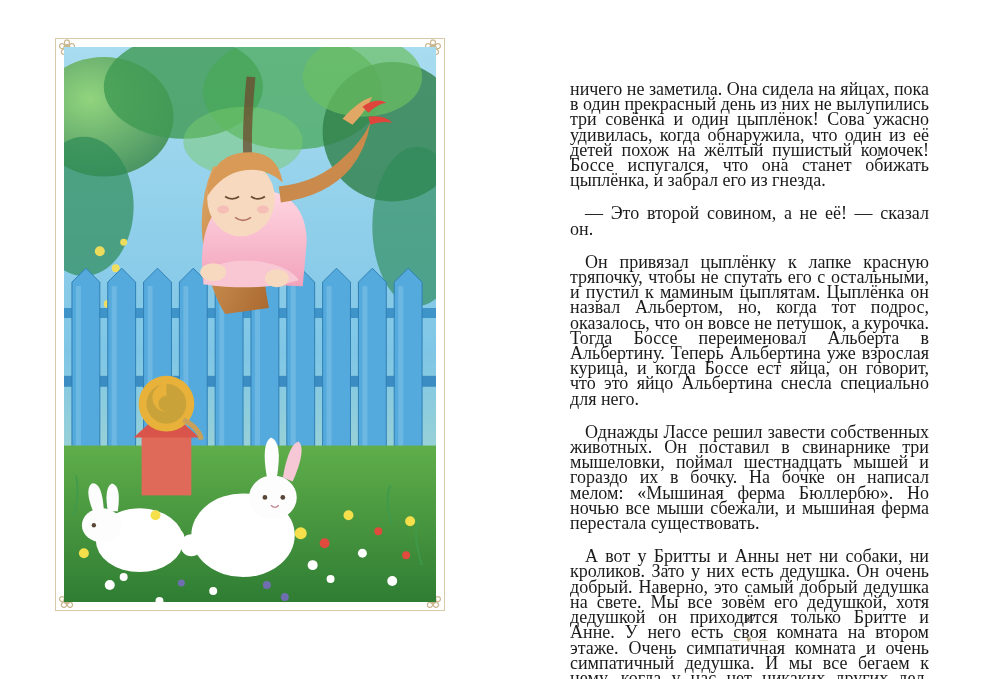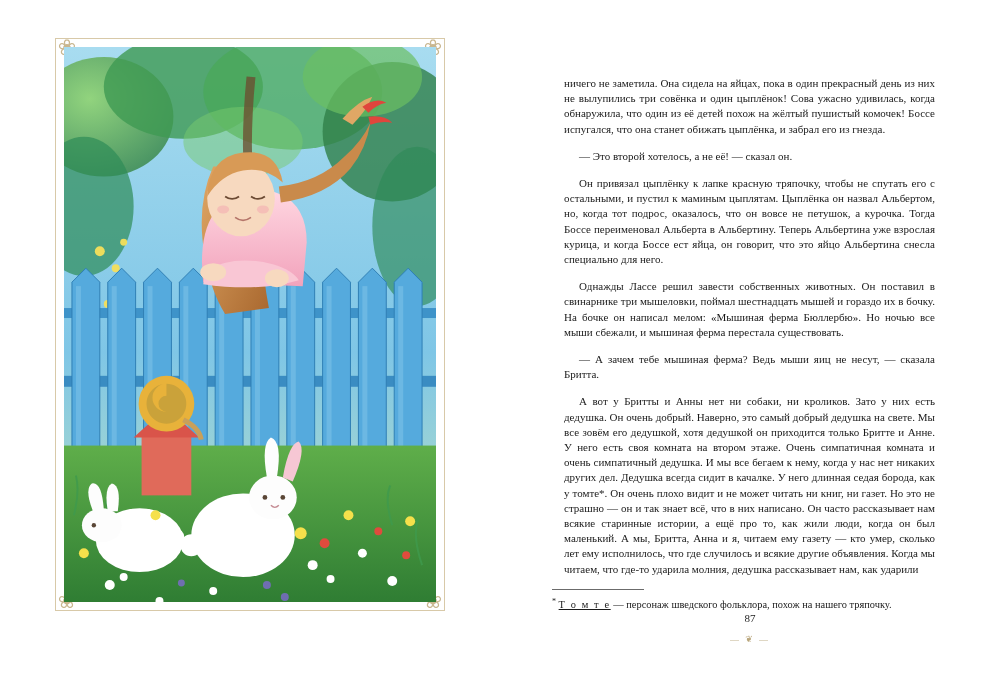--- a/index.html
+++ b/index.html
@@ -67,22 +67,22 @@
     width: 500px;
     height: 679px;
   }
   .text-col {
     position: absolute;
     left: 52px;
     top: 64px;
     width: 395px;
   }
   .text-col p {
-    margin: 12px;
-    font-size: 11px;
+    margin: 18px;
+    font-size: 18px;
     line-height: 15.2px;
     text-align: justify;
     text-justify: inter-word;
     color: #1a1a1a;
     hyphens: auto;
   }
   .text-col p.indent { text-indent: 15px; }
   .footnote-rule {
     width: 92px;
     height: 1px;
@@ -299,24 +299,23 @@
           </g>
         </svg>
       </div>
     </div>
   </div>
 
   <div class="page-right">
     <div class="text-col">
 
       <p>ничего не заметила. Она сидела на яйцах, пока в один прекрасный день из них не вылупились три совёнка и один цыплёнок! Сова ужасно удивилась, когда обнаружила, что один из её детей похож на жёлтый пушистый комочек! Боссе испугался, что она станет обижать цыплёнка, и забрал его из гнезда.</p>
-      <p class="indent">— Это второй хотелось, а не её! — сказал он.</p>
+      <p class="indent">— Это второй совином, а не её! — сказал он.</p>
       <p class="indent">Он привязал цыплёнку к лапке красную тряпочку, чтобы не спутать его с остальными, и пустил к маминым цыплятам. Цыплёнка он назвал Альбертом, но, когда тот подрос, оказалось, что он вовсе не петушок, а курочка. Тогда Боссе переименовал Альберта в Альбертину. Теперь Альбертина уже взрослая курица, и когда Боссе ест яйца, он говорит, что это яйцо Альбертина снесла специально для него.</p>
       <p class="indent">Однажды Лассе решил завести собственных животных. Он поставил в свинарнике три мышеловки, поймал шестнадцать мышей и гораздо их в бочку. На бочке он написал мелом: «Мышиная ферма Бюллербю». Но ночью все мыши сбежали, и мышиная ферма перестала существовать.</p>
-      <p class="indent">— А зачем тебе мышиная ферма? Ведь мыши яиц не несут, — сказала Бритта.</p>
       <p class="indent">А вот у Бритты и Анны нет ни собаки, ни кроликов. Зато у них есть дедушка. Он очень добрый. Наверно, это самый добрый дедушка на свете. Мы все зовём его дедушкой, хотя дедушкой он приходится только Бритте и Анне. У него есть своя комната на втором этаже. Очень симпатичная комната и очень симпатичный дедушка. И мы все бегаем к нему, когда у нас нет никаких других дел. Дедушка всегда сидит в качалке. У него длинная седая борода, как у томте*. Он очень плохо видит и не может читать ни книг, ни газет. Но это не страшно — он и так знает всё, что в них написано. Он часто рассказывает нам всякие старинные истории, а ещё про то, как жили люди, когда он был маленький. А мы, Бритта, Анна и я, читаем ему газету — кто умер, сколько лет ему исполнилось, что где случилось и всякие другие объявления. Когда мы читаем, что где-то ударила молния, дедушка рассказывает нам, как ударили</p>
 
       <div class="footnote-rule"></div>
       <div class="footnote">
         <span class="mark">*</span>
         <span class="spaced">Т о м т е</span><span> — персонаж шведского фольклора, похож на нашего тряпочку.</span>
       </div>
     </div>
 
     <div class="folio">87</div>

